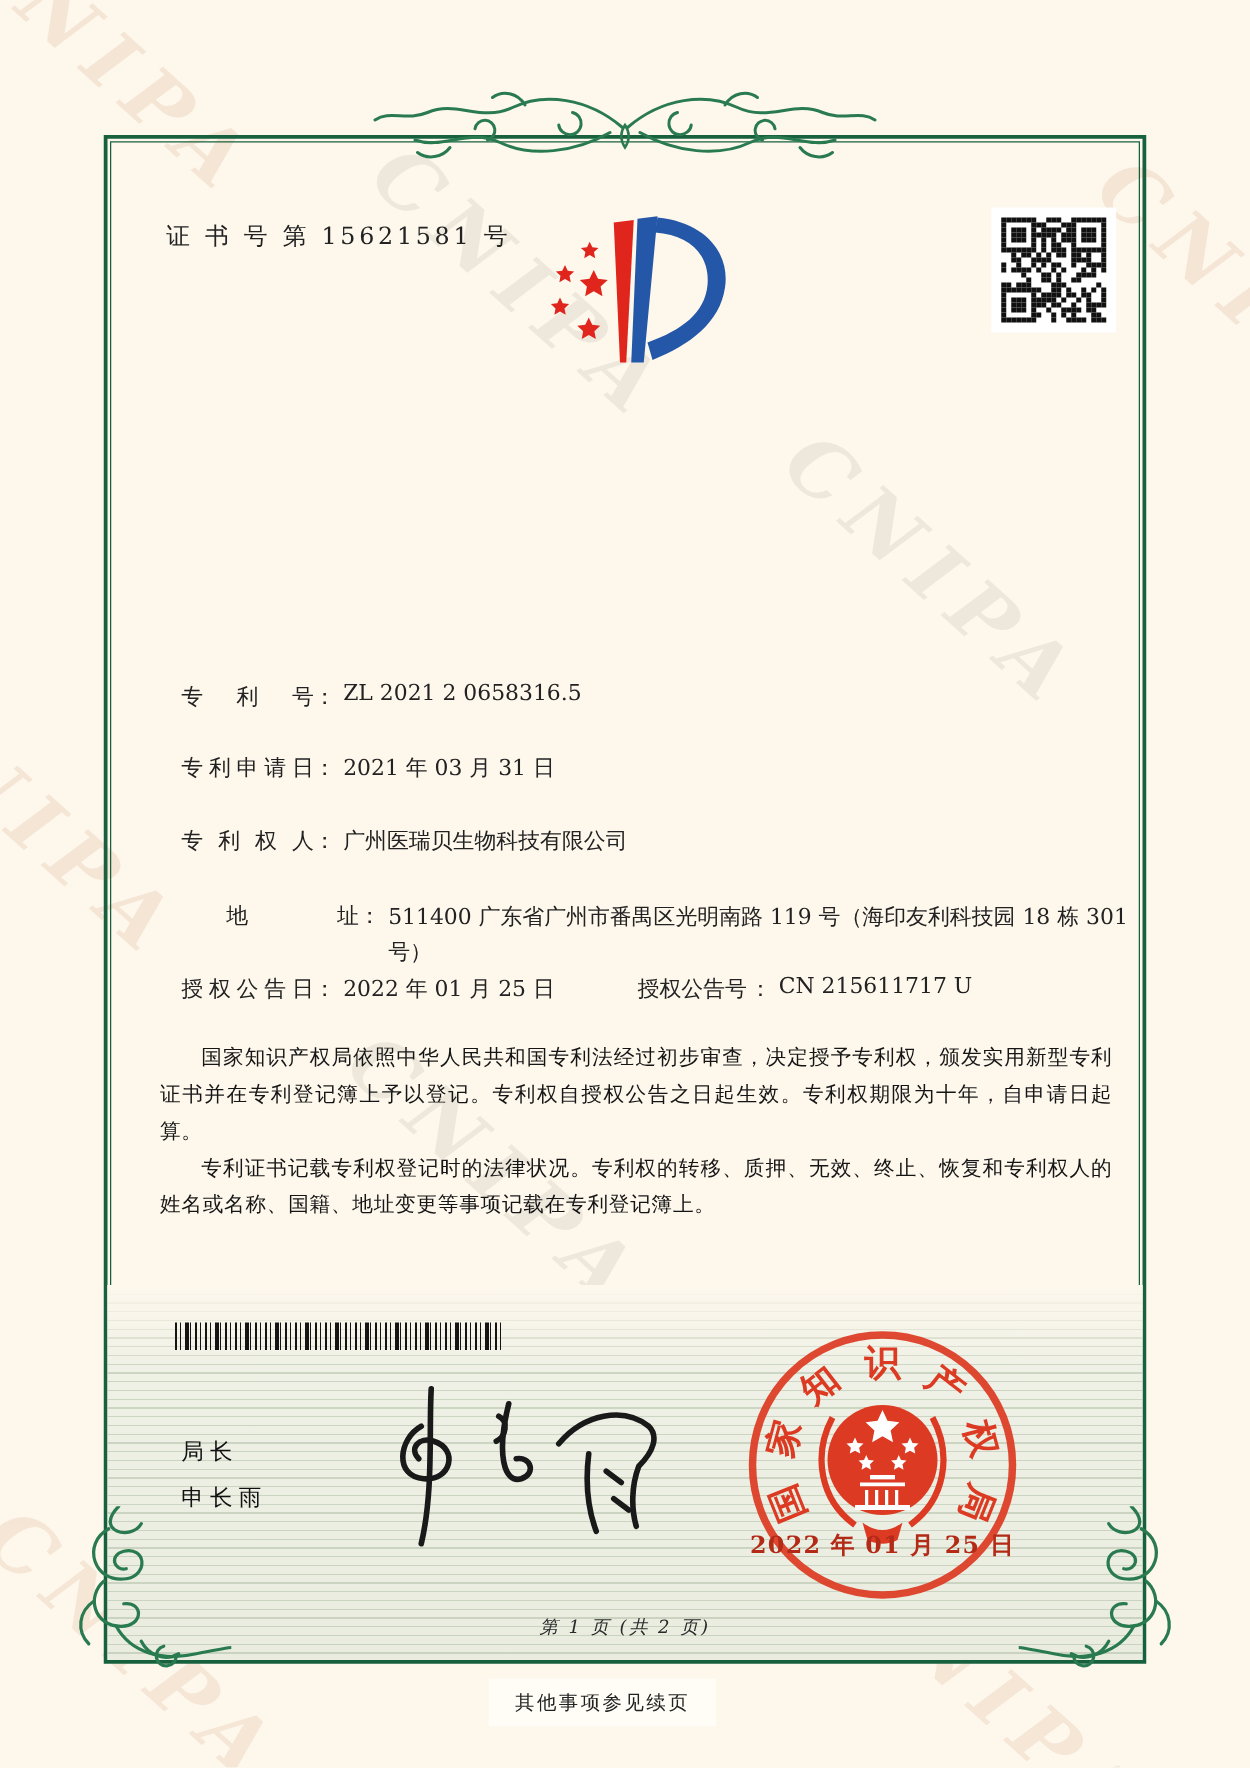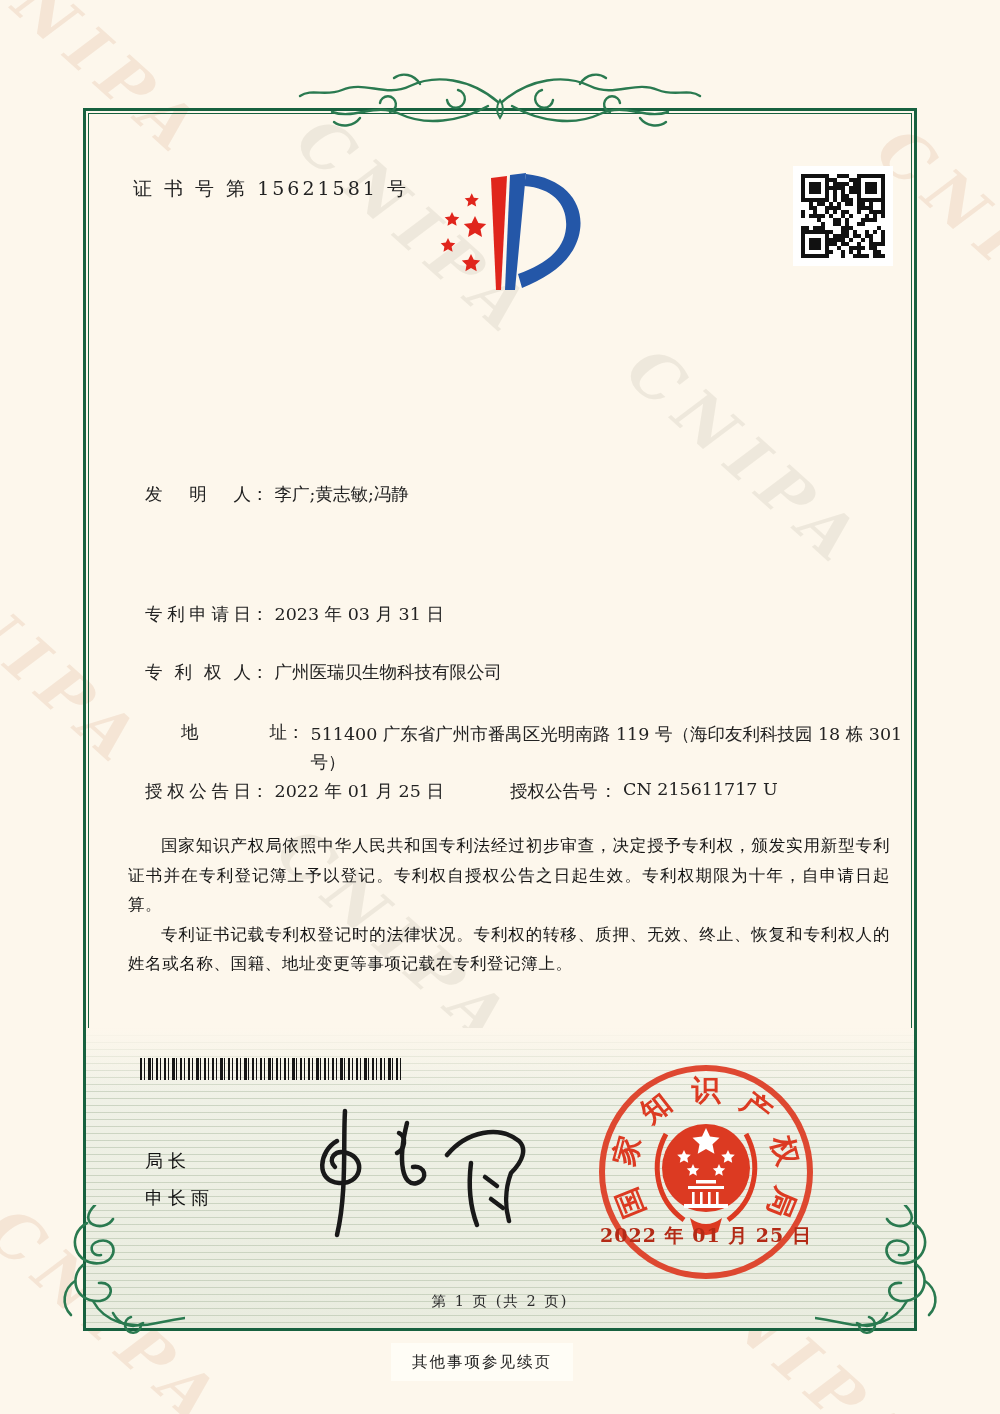--- a/index.html
+++ b/index.html
@@ -82,21 +82,21 @@
     position:absolute;left:50%;top:50%;width:32px;height:32px;margin:-16px 0 0 -16px;
     font-size:29px;font-weight:bold;color:var(--seal_red);text-align:center;line-height:32px;
   }
   .seal-emblem{position:absolute;left:50%;top:50%;margin:-66px 0 0 -60px;}
   .seal-date{
     position:absolute;left:-30px;right:-30px;top:158px;text-align:center;
     font-size:19px;font-weight:bold;letter-spacing:1px;color:#b32a16;z-index:3;
   }
   
   .page-no{position:absolute;left:83px;width:834px;top:1292px;text-align:center;font-size:14.5px;
-    letter-spacing:2px;color:#2a2a2a;}
+    letter-spacing:2px;color:#2a2a2a;font-style:italic;}
   .footnote-patch{position:absolute;left:391px;top:1343px;width:182px;height:38px;background:#fffdf6;}
   .footnote{width:100%;text-align:center;font-size:15.5px;letter-spacing:2px;color:#222;line-height:38px;}
 </style>
 </head>
 <body>
 
 <div class="page">
 
   <span class="wm" style="left:-60px;top:10px;">CNIPA</span>
   <span class="wm faint" style="left:270px;top:190px;">CNIPA</span>
@@ -428,25 +428,25 @@
         <div style="position: absolute; left: 56px; top: 80px; width: 4px; height: 4px; background: rgb(17, 17, 17);"></div>
         <div style="position: absolute; left: 60px; top: 80px; width: 4px; height: 4px; background: rgb(17, 17, 17);"></div>
         <div style="position: absolute; left: 64px; top: 80px; width: 4px; height: 4px; background: rgb(17, 17, 17);"></div>
         <div style="position: absolute; left: 72px; top: 80px; width: 4px; height: 4px; background: rgb(17, 17, 17);"></div>
         <div style="position: absolute; left: 76px; top: 80px; width: 4px; height: 4px; background: rgb(17, 17, 17);"></div>
         <div style="position: absolute; left: 80px; top: 80px; width: 4px; height: 4px; background: rgb(17, 17, 17);"></div>
       </div>
   </div>
 
 
-  <div class="field" style="top:482px;">
-    <span class="lab">发明人</span><span class="col">：</span><span class="val">李广;黄志敏;冯静</span>
+  <div class="field" style="top:545px;">
+    <span class="lab">专利号</span><span class="col">：</span><span class="val">ZL 2021 2 0658316.5</span>
   </div>
   <div class="field" style="top:602px;">
-    <span class="lab">专利申请日</span><span class="col">：</span><span class="val">2023 年 03 月 31 日</span>
+    <span class="lab">专利申请日</span><span class="col">：</span><span class="val">2021 年 03 月 31 日</span>
   </div>
   <div class="field" style="top:660px;">
     <span class="lab">专利权人</span><span class="col">：</span><span class="val">广州医瑞贝生物科技有限公司</span>
   </div>
   <div class="field addr" style="top:720px;">
     <span class="lab">地址</span><span class="col">：</span><span class="val">511400 广东省广州市番禺区光明南路 119 号（海印友利科技园 18 栋 301 号）</span>
   </div>
   <div class="field" style="top:779px;">
     <span class="lab">授权公告日</span><span class="col">：</span><span class="val">2022 年 01 月 25 日</span>
     <span class="grant-right">

